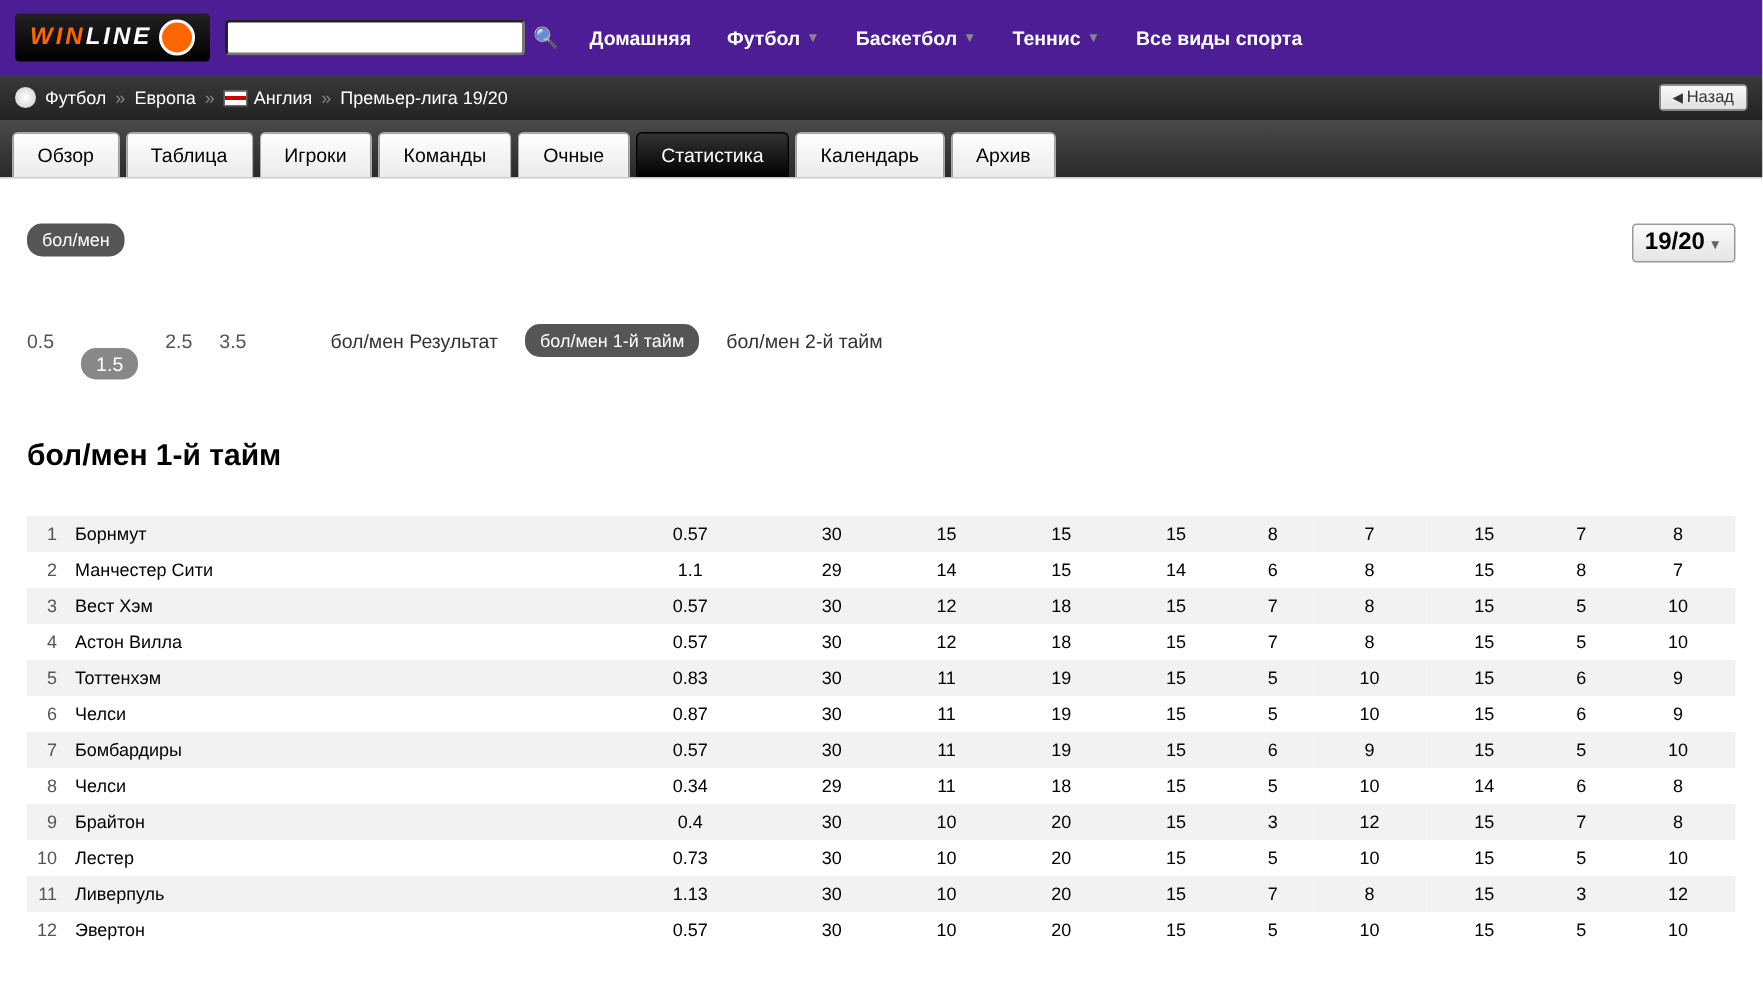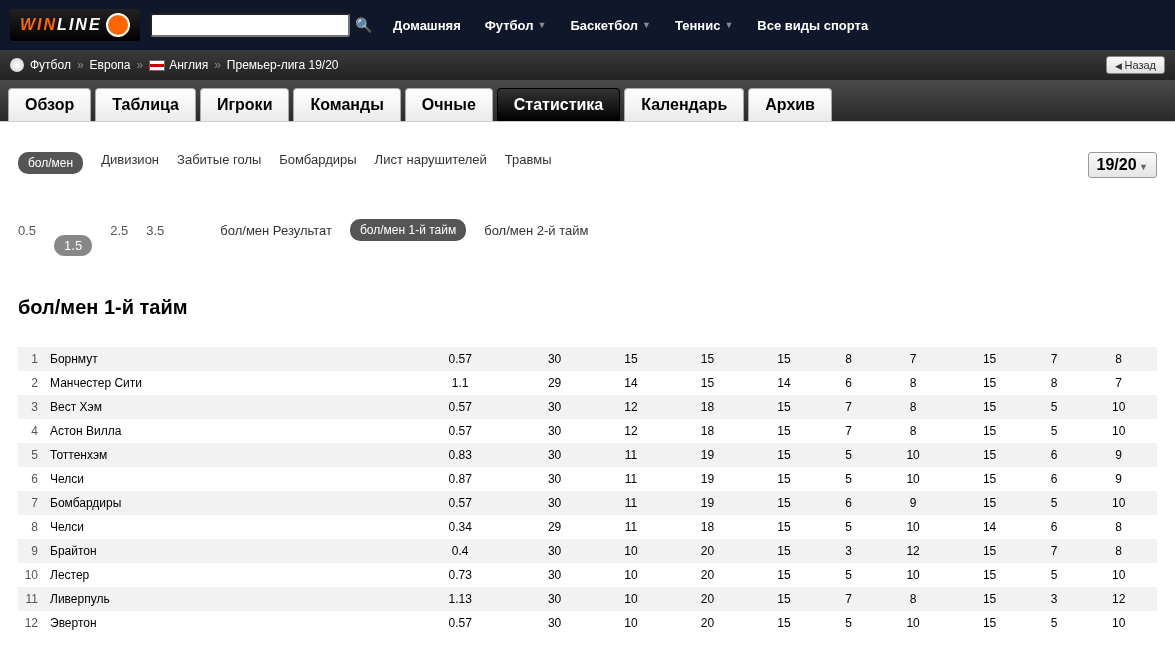--- a/index.html
+++ b/index.html
@@ -1,35 +1,35 @@
 <!DOCTYPE html>
 <html><head>
 <meta charset="utf-8">
 <style>
 * { margin: 0; padding: 0; box-sizing: border-box; }
 body { font-family: Arial, sans-serif; font-size: 13px; background: #fff; width: 1175px; }
-.header { background: #0f172a; height: 50px; display: flex; align-items: center; padding: 0 10px; }
+.header { background: #4c1d95; height: 50px; display: flex; align-items: center; padding: 0 10px; }
 .logo { display: flex; align-items: center; background: linear-gradient(#222,#000); padding: 4px 10px; border-radius: 3px; margin-right: 10px; }
 .logo-text { color: #fff; font-weight: bold; font-size: 16px; letter-spacing: 2px; font-style: italic; }
 .logo-text .w { color: #f60; }
 .logo-circle { width: 24px; height: 24px; background: #f60; border-radius: 50%; margin-left: 4px; border: 2px solid #fff; }
 .search-box { width: 200px; height: 24px; background: #fff; border-radius: 3px; margin-right: 6px; }
 .search-icon { color: #ccc; font-size: 14px; margin-right: 20px; }
 .nav { display: flex; gap: 24px; }
 .nav-item { color: #fff; font-weight: bold; font-size: 13px; cursor: pointer; display: flex; align-items: center; gap: 4px; }
 .dropdown-arrow { font-size: 9px; color: #888; }
 .breadcrumb-bar { background: linear-gradient(#3a3a3a,#222); height: 30px; display: flex; align-items: center; padding: 0 10px; color: #fff; font-size: 12px; position: relative; }
 .breadcrumb-bar .ball { width: 14px; height: 14px; background: radial-gradient(#fff,#ccc); border-radius: 50%; margin-right: 6px; }
 .breadcrumb-bar a { color: #fff; text-decoration: none; }
 .breadcrumb-bar .sep { color: #888; margin: 0 6px; }
 .flag { display: inline-block; width: 16px; height: 11px; background: linear-gradient(#fff 33%, #c00 33% 66%, #fff 66%); margin-right: 4px; border: 1px solid #666; vertical-align: middle; }
 .back-btn { position: absolute; right: 10px; background: linear-gradient(#fafafa,#e0e0e0); color: #333; padding: 2px 8px; border: 1px solid #888; border-radius: 3px; font-size: 11px; cursor: pointer; }
 .back-btn::before { content: "◀ "; font-size: 9px; }
 .tabs { background: linear-gradient(#4a4a4a,#2a2a2a); padding: 8px 8px 0 8px; display: flex; gap: 4px; }
-.tab { background: linear-gradient(#fefefe,#ebebeb); padding: 7px 16px; border-radius: 4px 4px 0 0; border: 1px solid #aaa; border-bottom: none; font-size: 16px; font-weight: bold; cursor: pointer; }
+.tab { background: linear-gradient(#fefefe,#ebebeb); padding: 7px 16px; border-radius: 4px 4px 0 0; border: 1px solid #aaa; border-bottom: none; font-size: 13px; font-weight: normal; cursor: pointer; }
 .tab.active { background: linear-gradient(#333,#000); color: #fff; border-color: #000; }
 .content { background: #fff; padding: 30px 18px; border-top: 1px solid #ccc; }
 .subnav { display: flex; align-items: flex-start; gap: 18px; margin-bottom: 30px; position: relative; }
 .pill { background: #555; color: #fff; padding: 4px 10px; border-radius: 10px; font-size: 12px; cursor: pointer; }
 .link { color: #333; font-size: 13px; cursor: pointer; }
 .season-sel { position: absolute; right: 0; background: linear-gradient(#fafafa,#e5e5e5); border: 1px solid #999; border-radius: 3px; padding: 3px 8px; font-size: 16px; font-weight: bold; cursor: pointer; }
 .season-sel::after { content: " ▼"; font-size: 9px; color: #666; }
 .filters { display: flex; align-items: center; gap: 18px; margin-bottom: 40px; }
 .fval { color: #555; font-size: 13px; cursor: pointer; }
 .fval.sel { background: #888; color: #fff; padding: 3px 10px; border-radius: 10px; margin-top: 31px; }
@@ -77,21 +77,20 @@
     <div class="tab">Команды</div>
     <div class="tab">Очные</div>
     <div class="tab active">Статистика</div>
     <div class="tab">Календарь</div>
     <div class="tab">Архив</div>
   </div>
 
 <div class="content">
   <div class="subnav">
     <span class="pill">бол/мен</span>
-    <span id="subnav-items"><span class="link" style="margin-right: 18px;">Дивизион</span><span class="link" style="margin-right: 18px;">Забитые голы</span><span class="link" style="margin-right: 18px;">Бомбардиры</span><span class="link" style="margin-right: 18px;">Лист нарушителей</span><span class="link" style="margin-right: 18px;">Травмы</span></span>
     <span class="season-sel">19/20</span>
   </div>
 
   <div class="filters" id="filters">
       <span class="fval">0.5</span>
       <span class="fval sel">1.5</span>
       <span class="fval">2.5</span>
       <span class="fval">3.5</span>
       <span style="width: 20px;"></span>
       <span class="link">бол/мен Результат</span>

